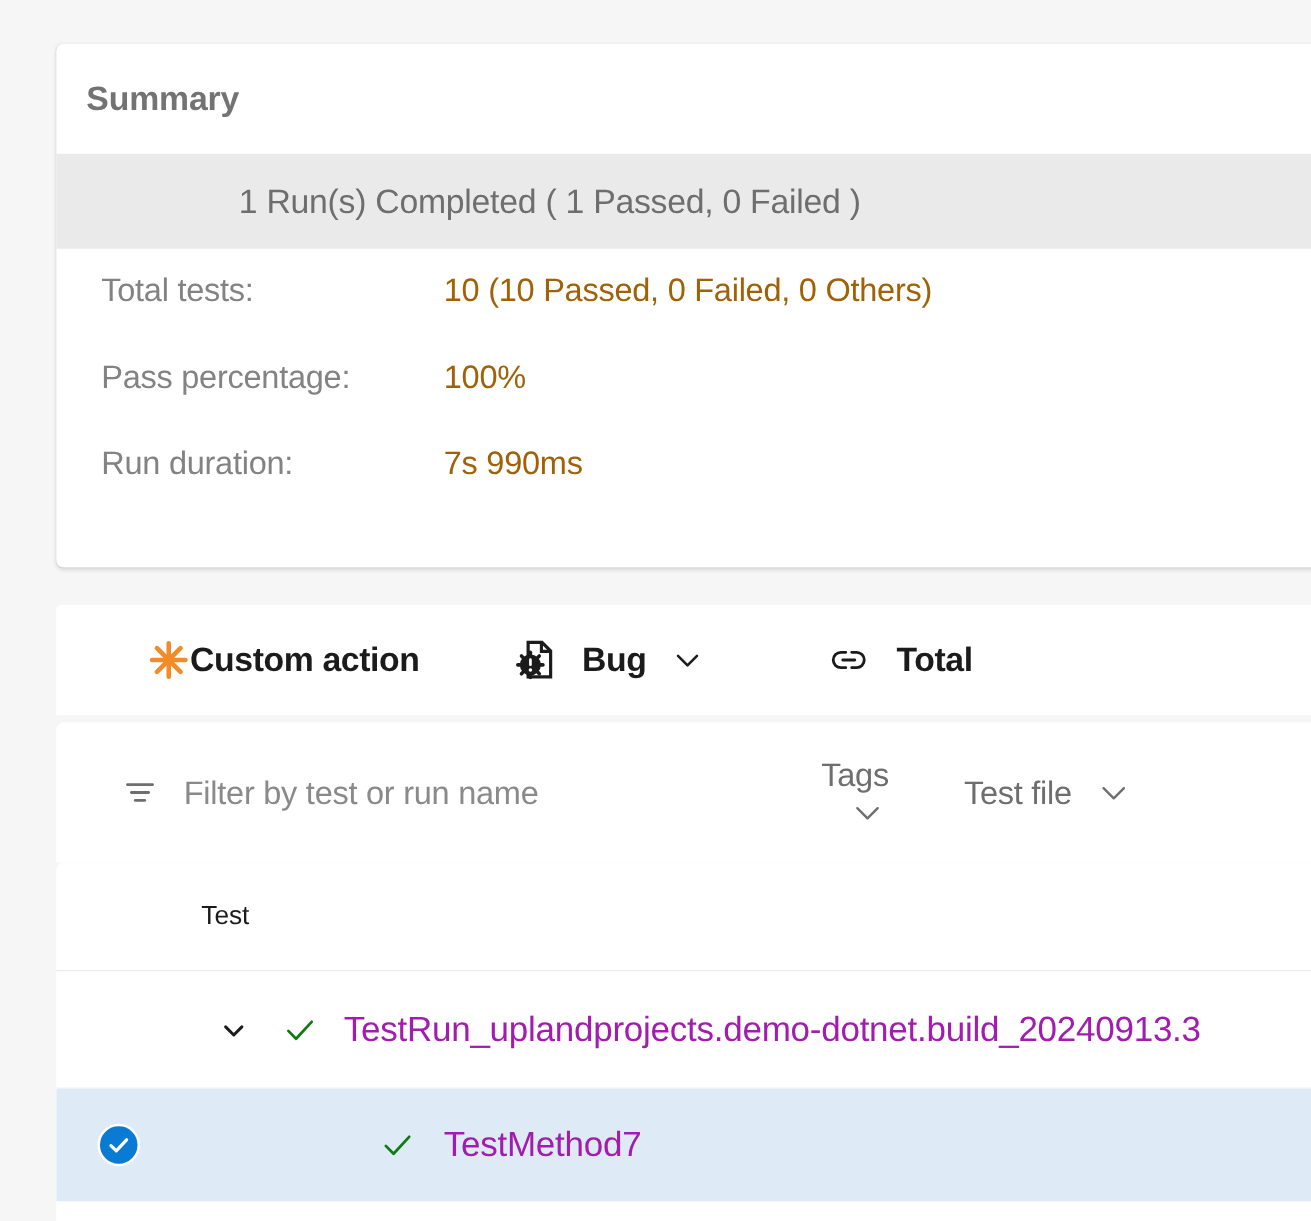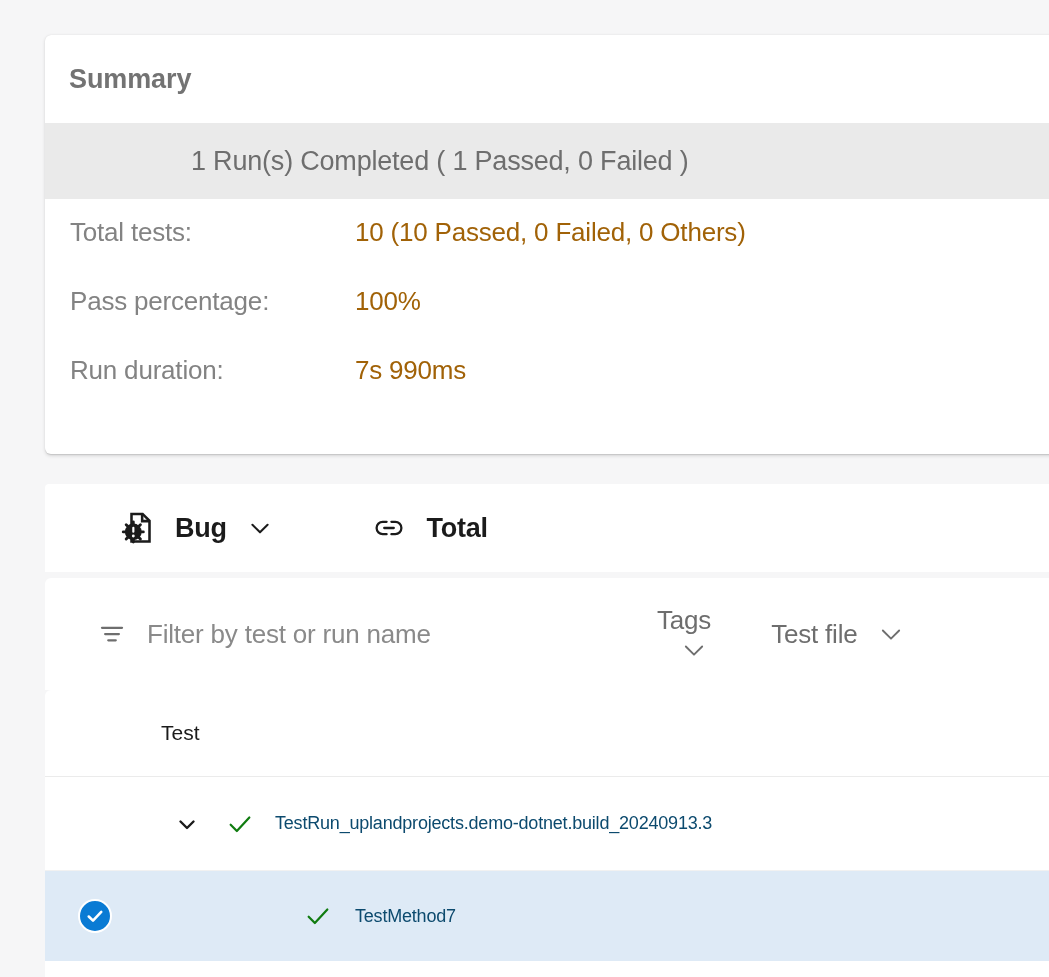--- a/index.html
+++ b/index.html
@@ -57,21 +57,21 @@
   #summary-stats {
     padding: 18px 0 30px 0;
   }
   .stat-row {
     display: flex;
     align-items: baseline;
     height: 69px;
   }
   .stat-label {
     width: 310px;
-    padding-left: 25px;
+    padding-left: 36px;
     box-sizing: border-box;
     font-size: 26px;
     color: #838383;
     letter-spacing: -0.2px;
   }
   .stat-value {
     font-size: 26px;
     color: #a16207;
     letter-spacing: -0.2px;
   }
@@ -218,22 +218,22 @@
   .pass-check {
     width: 34px;
     display: flex;
     align-items: center;
     justify-content: center;
     flex: none;
   }
   #row-run .pass-check { margin-left: 18px; }
   #row-test .pass-check { margin-left: 156px; }
   .row-name {
-    font-size: 18px;
-    color: #0c4a6e;
+    font-size: 28px;
+    color: #a21caf;
     letter-spacing: -0.2px;
     white-space: nowrap;
     margin-left: 20px;
   }
   #row-run .row-name { margin-left: 18px; }
   #row-test .row-name { margin-left: 20px; }
 
   .sel-circle {
     width: 34px;
     height: 34px;
@@ -271,20 +271,33 @@
     </div>
     <div class="stat-row">
       <span class="stat-label">Run duration:</span>
       <span class="stat-value">7s 990ms</span>
     </div>
   </div>
 </div>
 
 <div id="toolbar-panel">
 
+  <div class="toolbar-btn" id="btn-custom-action">
+    <span class="tb-icon">
+      <svg width="34" height="34" viewBox="0 0 24 24">
+        <g stroke="#f28c28" stroke-width="2.6" stroke-linecap="round">
+          <line x1="12" y1="2.6" x2="12" y2="21.4"></line>
+          <line x1="2.6" y1="12" x2="21.4" y2="12"></line>
+          <line x1="5.35" y1="5.35" x2="18.65" y2="18.65"></line>
+          <line x1="18.65" y1="5.35" x2="5.35" y2="18.65"></line>
+        </g>
+      </svg>
+    </span>
+    <span class="tb-label">Custom action</span>
+  </div>
 
   <div class="toolbar-btn" id="btn-bug">
     <span class="tb-icon">
       <svg width="36" height="36" viewBox="0 0 24 24">
         <path d="M7 2.6h7.4L19 7.2V21H7z" fill="none" stroke="#1b1b1b" stroke-width="1.7"></path>
         <path d="M14.1 2.8v4.6h4.6" fill="none" stroke="#1b1b1b" stroke-width="1.7"></path>
         <circle cx="8.2" cy="14.6" r="5.6" fill="#1b1b1b"></circle>
         <g stroke="#1b1b1b" stroke-width="1.9" stroke-linecap="round">
           <line x1="8.2" y1="7.9" x2="8.2" y2="9.4"></line>
           <line x1="8.2" y1="19.8" x2="8.2" y2="21.3"></line>

